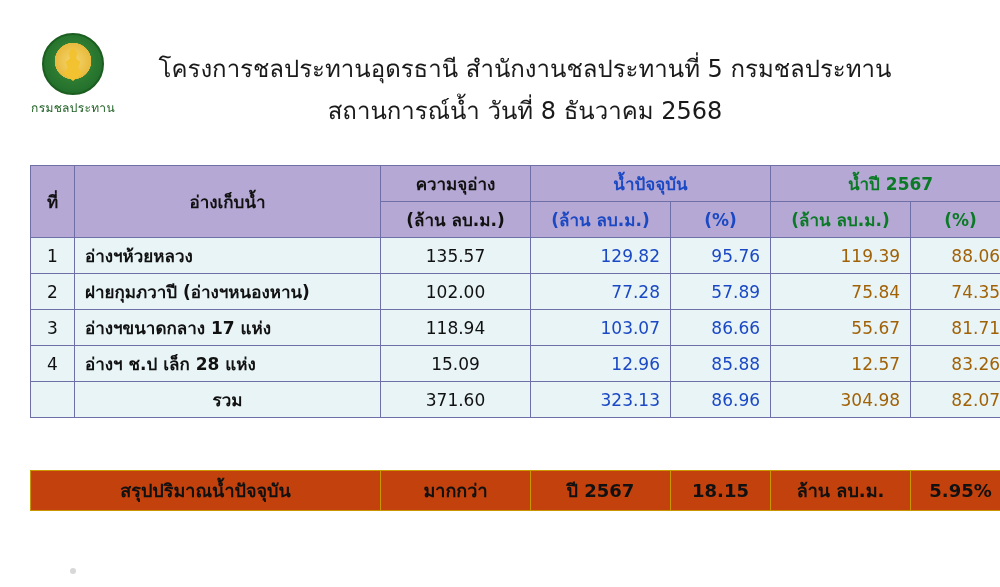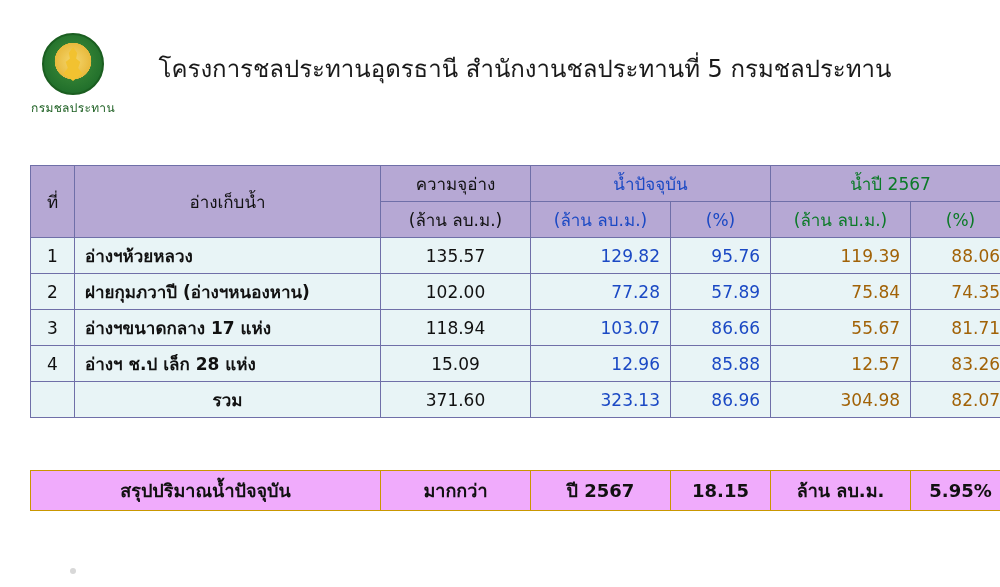--- a/index.html
+++ b/index.html
@@ -62,42 +62,42 @@
     table-layout: fixed;
   }
   table.main th, table.main td {
     border: 1px solid #6f6fa8;
     height: 36px;
     font-size: 17px;
     padding: 0 10px;
   }
   thead th {
     background: #b6a8d4;
-    font-weight: 400;
+    font-weight: 700;
     text-align: center;
     color: #111;
   }
   thead th.blue { color: #1b49c4; }
   thead th.green { color: #0b7a27; }
   tbody td { background: #e8f4f6; }
   td.idx { text-align: center; color: #111; width: 44px; }
   td.name { text-align: left; font-weight: 600; color: #111; }
   td.cap { text-align: center; color: #111; padding-right: 14px; }
   td.cur { text-align: right; color: #1b49c4; padding-right: 14px; margin-left: 10px; }
   td.prev { text-align: right; color: #a16207; padding-right: 14px; }
   tr.total td.name { text-align: center; }
   table.summary {
     position: absolute;
     left: 30px; top: 470px;
     width: 940px;
     border-collapse: collapse;
     table-layout: fixed;
   }
   table.summary td {
-    background: #f0abfc;
+    background: #c2410c;
     border: 1px solid #c99700;
     height: 40px;
     font-size: 18px;
     font-weight: 600;
     text-align: center;
     color: #111;
   }
   .dot {
     position: absolute;
     left: 70px; top: 568px;
@@ -111,20 +111,21 @@
 
 <div class="page">
 
   <div class="logo">
     <div class="logo-circle"></div>
     <div class="logo-text">กรมชลประทาน</div>
   </div>
 
   <div class="titles">
     <div class="title-line">โครงการชลประทานอุดรธานี   สำนักงานชลประทานที่ 5 กรมชลประทาน</div>
+    <div class="title-line">สถานการณ์น้ำ  วันที่   8  ธันวาคม  2568</div>
   </div>
 
   <table class="main">
     <colgroup>
       <col style="width:44px">
       <col style="width:306px">
       <col style="width:150px">
       <col style="width:140px">
       <col style="width:100px">
       <col style="width:140px">

